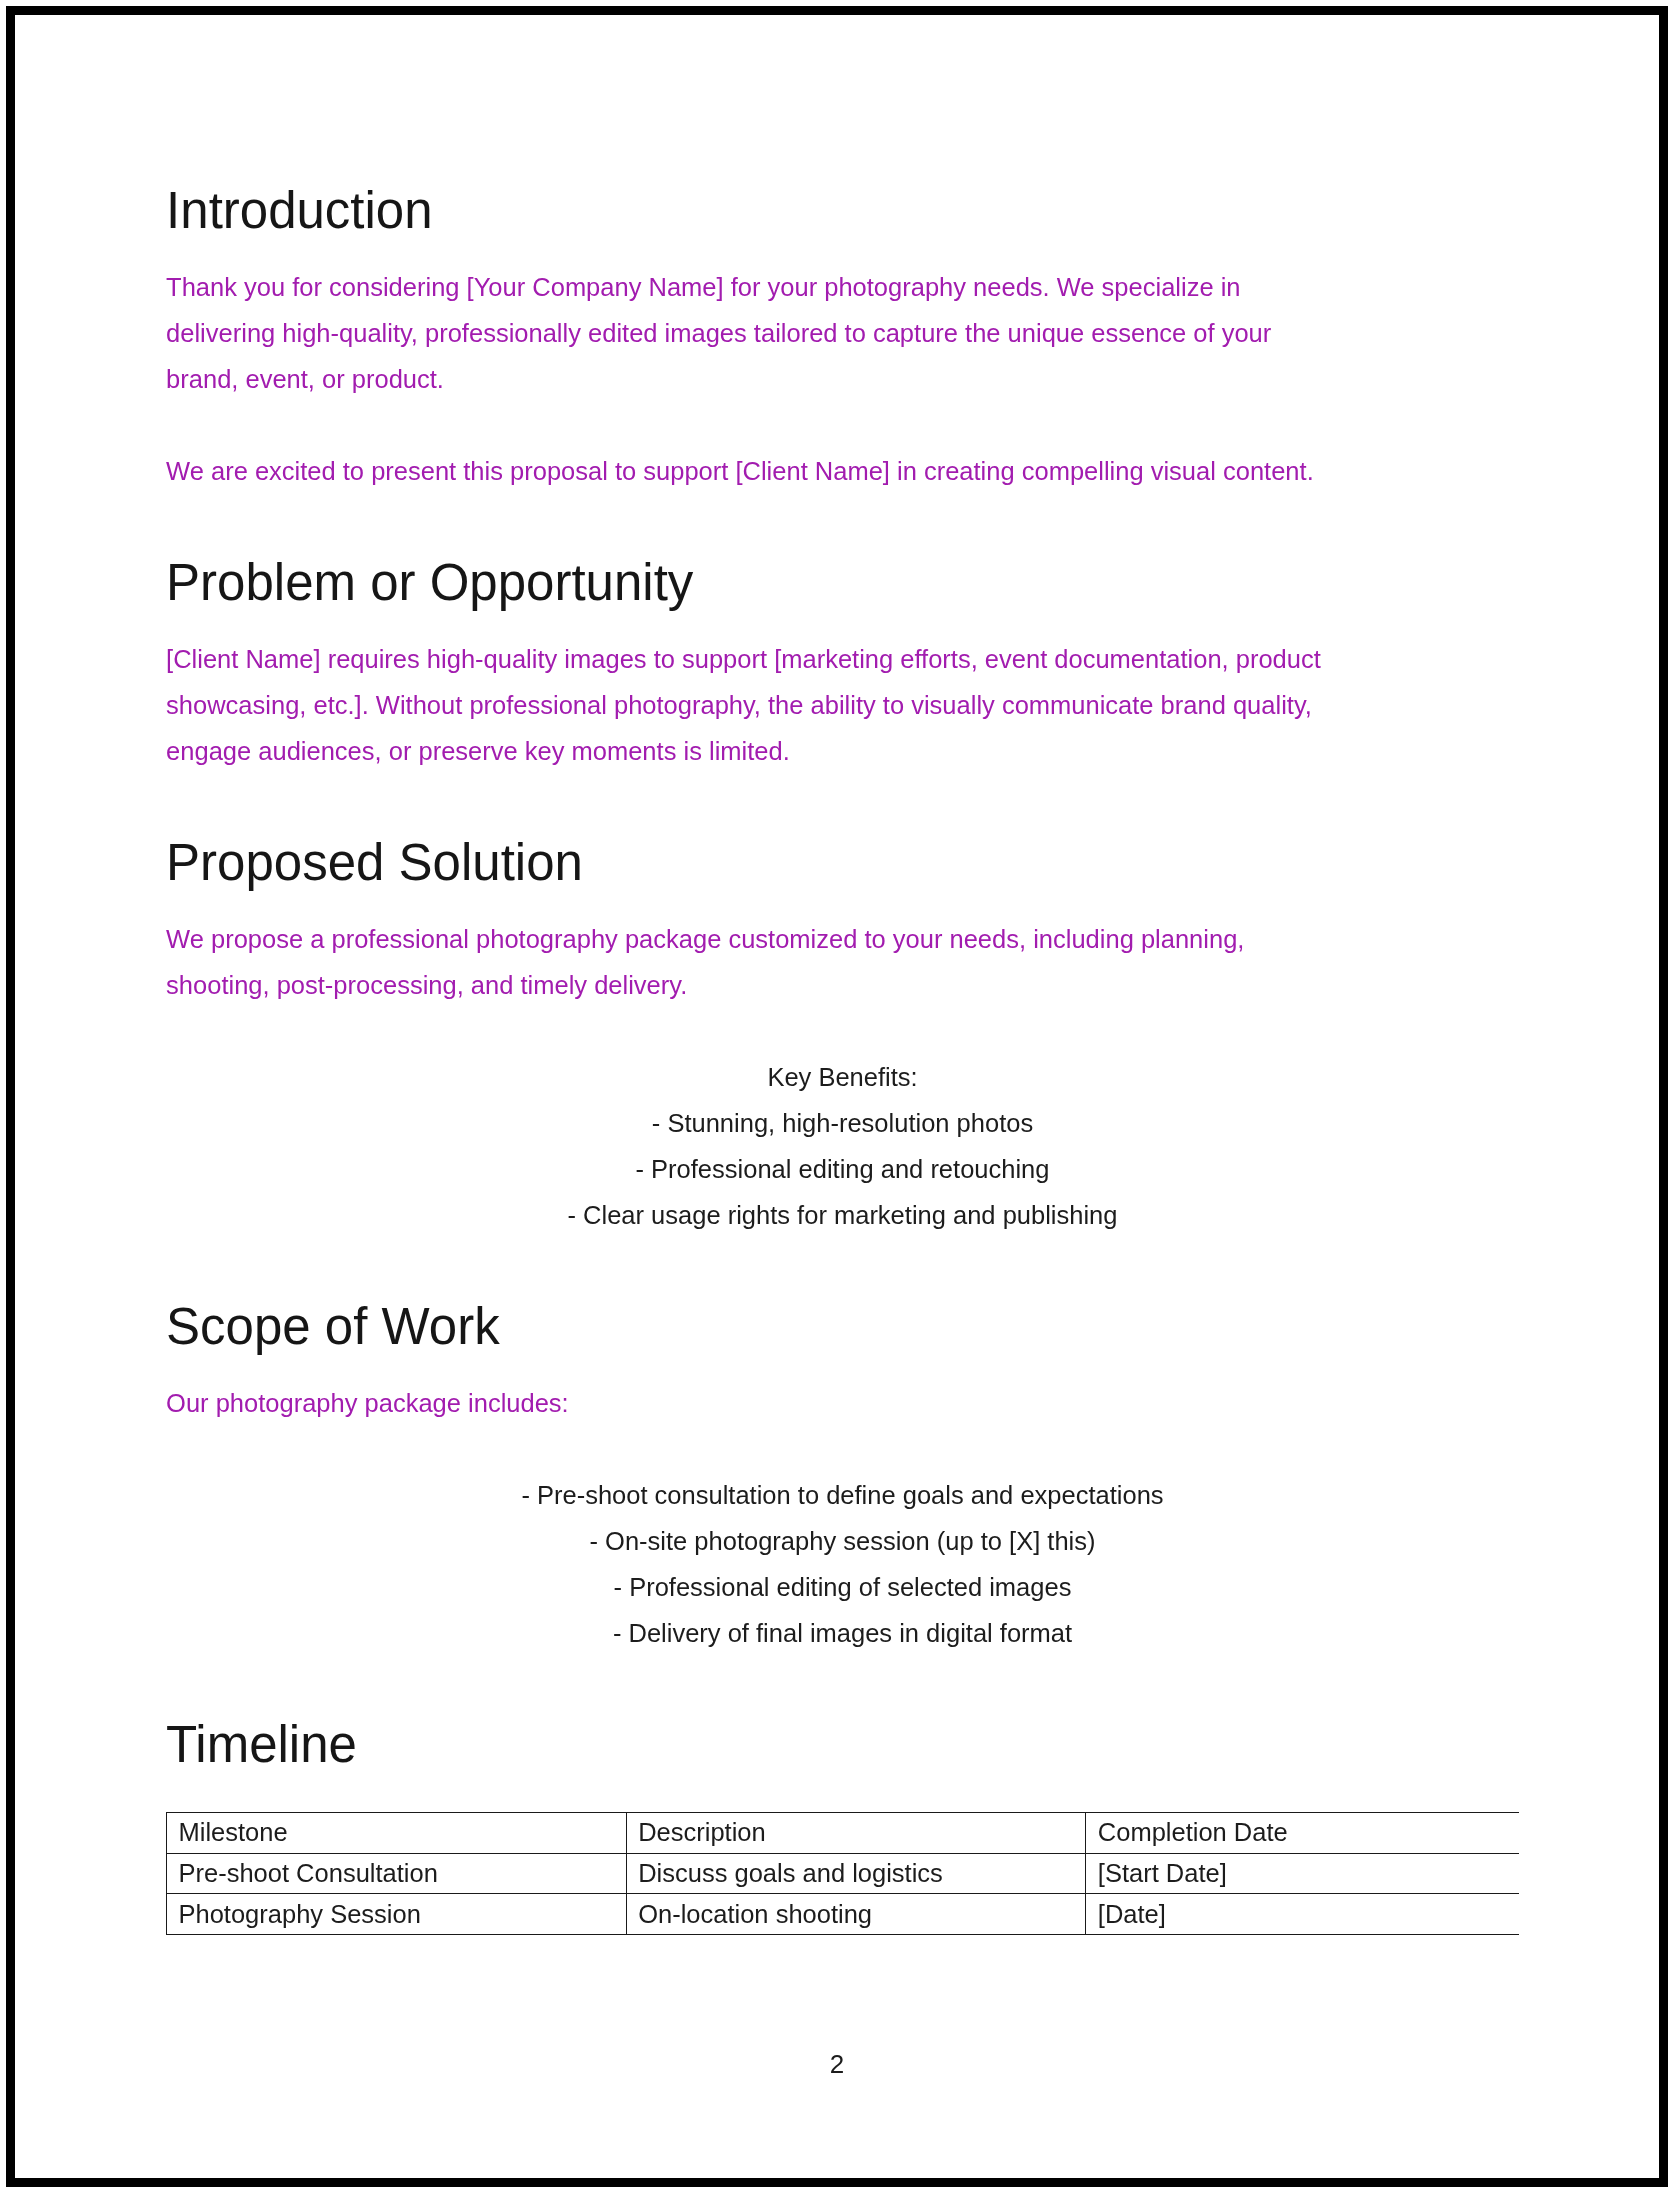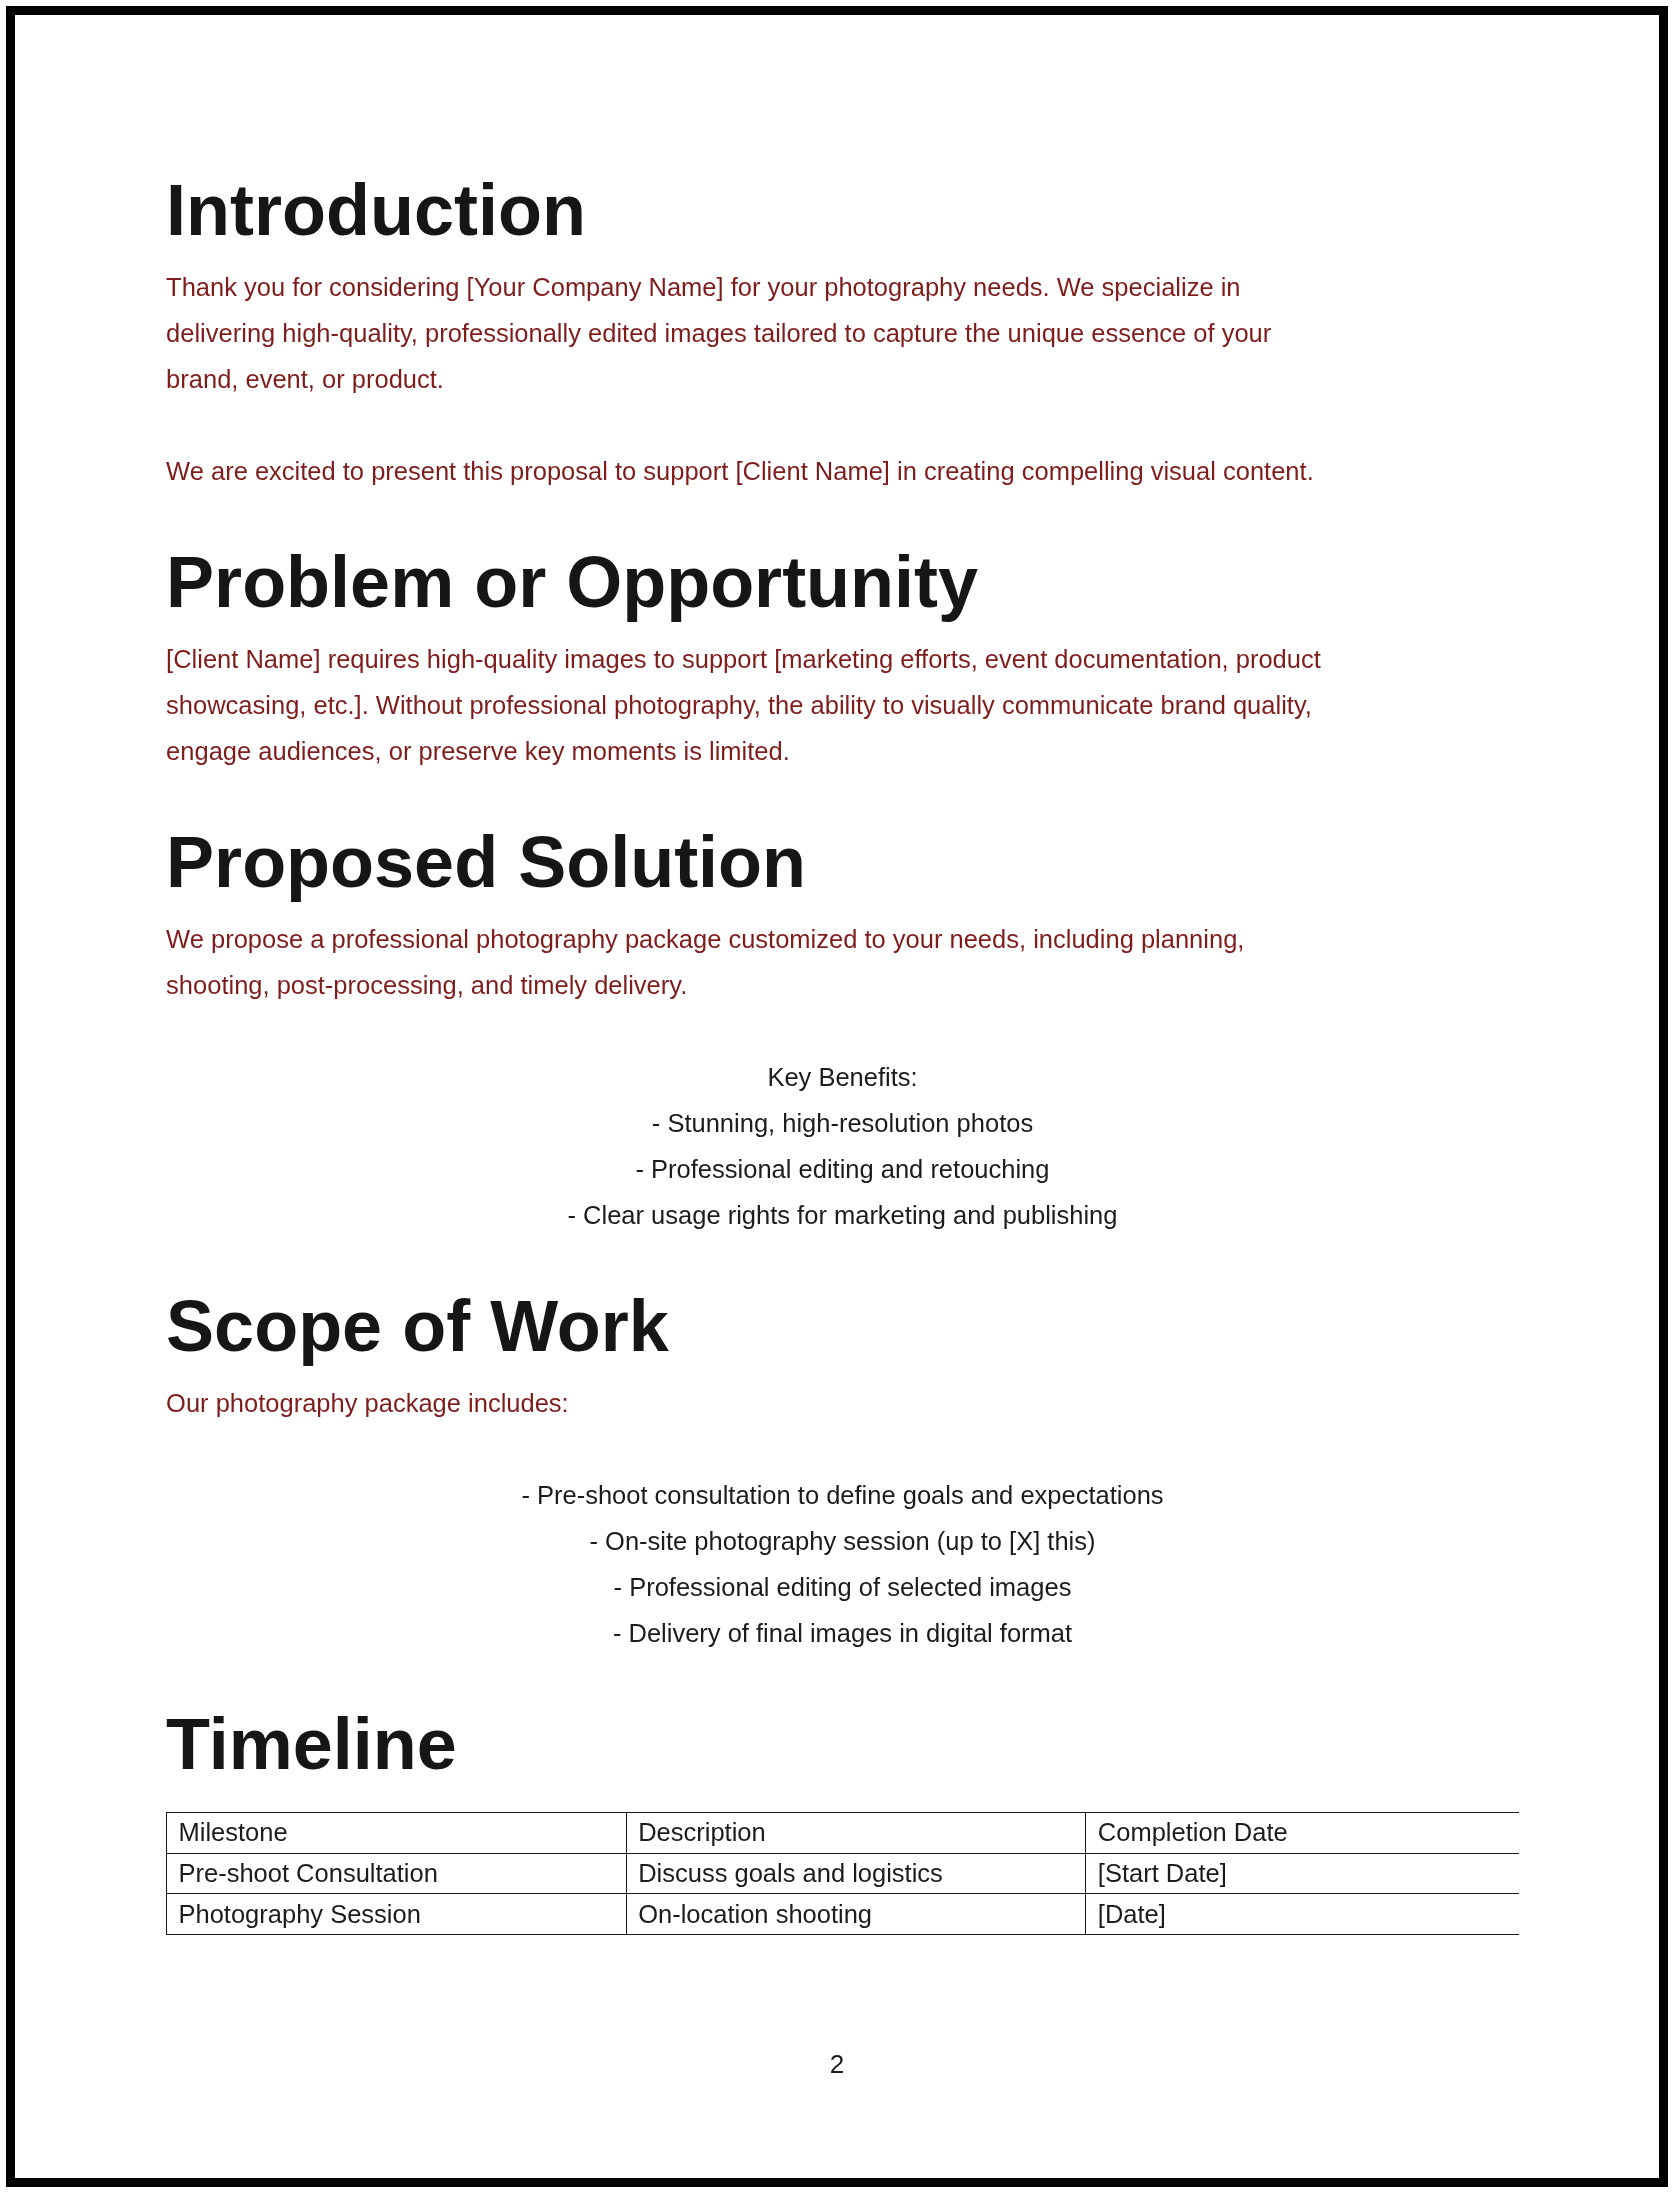--- a/index.html
+++ b/index.html
@@ -26,37 +26,37 @@
   }
   .content {
     position: absolute;
     left: 151px;   
     right: 140px;
     top: 0;
     padding-top: 165px;
     overflow: hidden;
   }
   h1.heading {
-    font-size: 72px;
-    font-weight: 700;
+    font-size: 51px;
+    font-weight: 400;
     line-height: 61px;
     margin: 58px 0 23px 0;
     color: #161616;
     letter-spacing: 0;
   }
   h1.heading.first {
     margin-top: 0;
   }
   p.body {
     font-size: 25.5px;
     font-weight: 400;
     line-height: 46px;
     margin: 0 0 46px 0;
     white-space: pre;
-    color: #7f1d1d;
+    color: #a21caf;
   }
   .lines {
     margin: 0 0 46px 0;
     text-align: center;
   }
   .line {
     font-size: 25.5px;
     line-height: 46px;
     white-space: pre;
     color: #1c1c1c;

